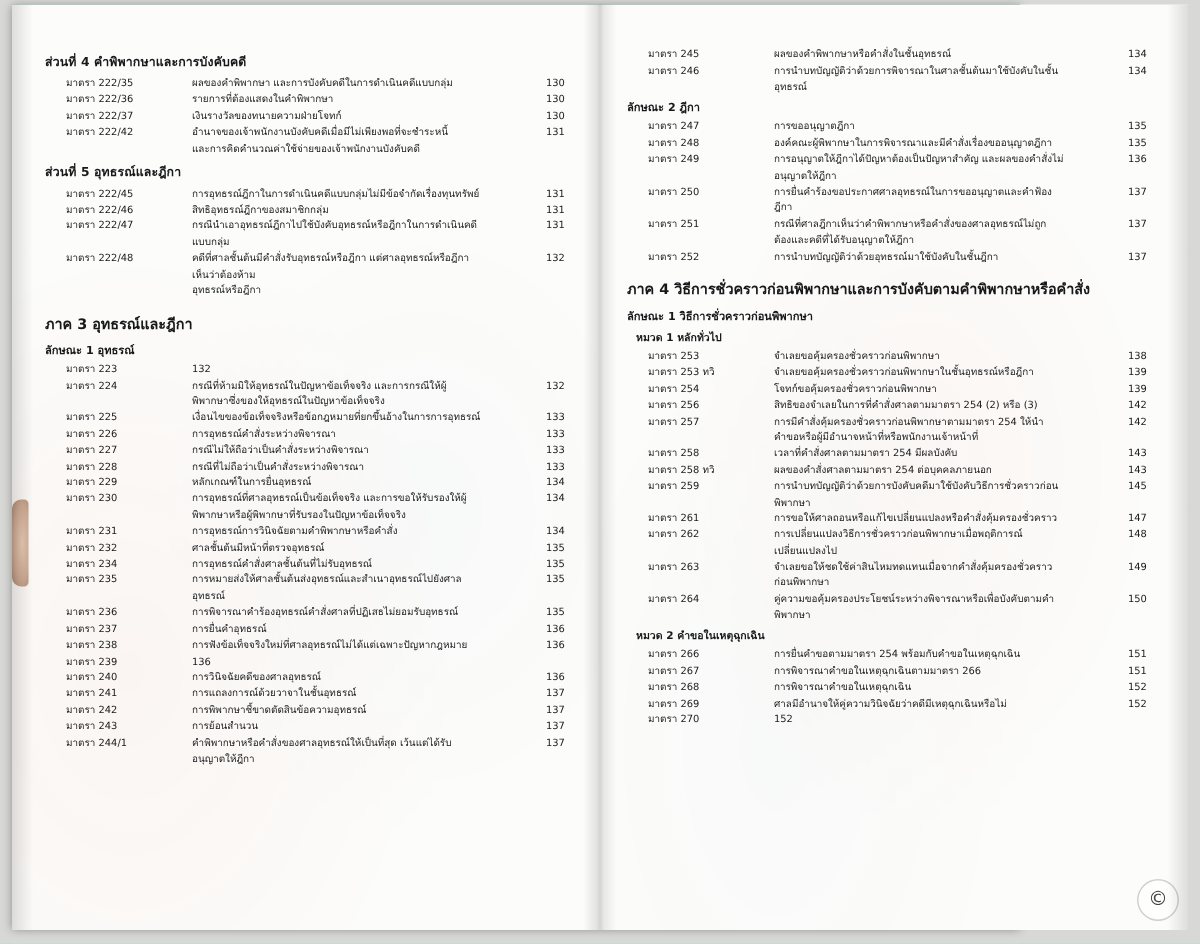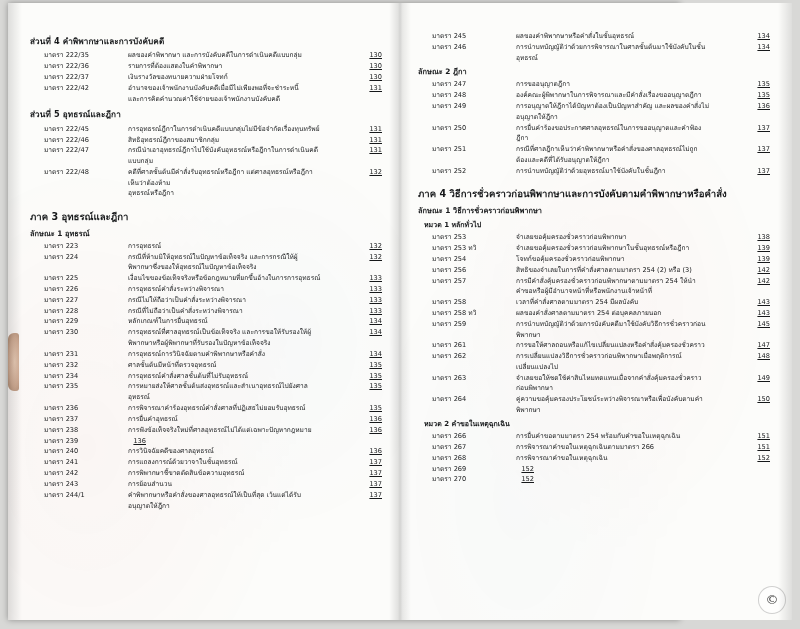--- a/index.html
+++ b/index.html
@@ -105,23 +105,22 @@
     font-size: 6.6px;
   }
   .entry .title {
     flex: 1 1 auto;
     padding-right: 3px;
     font-size: 6.6px;
     word-break: break-word;
   }
   .entry .page {
     flex: 0 0 18px;
-    text-align: right;
+    text-align: left;
     font-size: 6.6px;
-    text-decoration: underline;
   }
 
   
   .watermark {
     position: absolute;
     right: 10px;
     top: 250px;
     width: 130px;
     height: 260px;
     opacity: 0.16;
@@ -234,21 +233,20 @@
           </div>
           <div class="entry">
             <div class="label"></div>
             <div class="title">อุทธรณ์หรือฎีกา</div>
             <div class="page"></div>
           </div>
           <div class="part-head">ภาค 3 อุทธรณ์และฎีกา</div>
           <div class="chap-head">ลักษณะ 1 อุทธรณ์</div>
           <div class="entry">
             <div class="label">มาตรา 223</div>
-            <div class="title">การอุทธรณ์</div>
             <div class="page">132</div>
           </div>
           <div class="entry">
             <div class="label">มาตรา 224</div>
             <div class="title">กรณีที่ห้ามมิให้อุทธรณ์ในปัญหาข้อเท็จจริง และการกรณีให้ผู้พิพากษาซึ่งของให้อุทธรณ์ในปัญหาข้อเท็จจริง</div>
             <div class="page">132</div>
           </div>
           <div class="entry">
             <div class="label">มาตรา 225</div>
             <div class="title">เงื่อนไขของข้อเท็จจริงหรือข้อกฎหมายที่ยกขึ้นอ้างในการการอุทธรณ์</div>
@@ -466,20 +464,21 @@
             <div class="title">การพิจารณาคำขอในเหตุฉุกเฉินตามมาตรา 266</div>
             <div class="page">151</div>
           </div>
           <div class="entry">
             <div class="label">มาตรา 268</div>
             <div class="title">การพิจารณาคำขอในเหตุฉุกเฉิน</div>
             <div class="page">152</div>
           </div>
           <div class="entry">
             <div class="label">มาตรา 269</div>
+            <div class="title">ศาลมีอำนาจให้คู่ความวินิจฉัยว่าคดีมีเหตุฉุกเฉินหรือไม่</div>
             <div class="page">152</div>
           </div>
           <div class="entry">
             <div class="label">มาตรา 270</div>
             <div class="page">152</div>
           </div>
         </div>
       <div class="watermark"></div>
       <div class="wm-badge">©</div>
       <div class="edge-shadow-r"></div>

